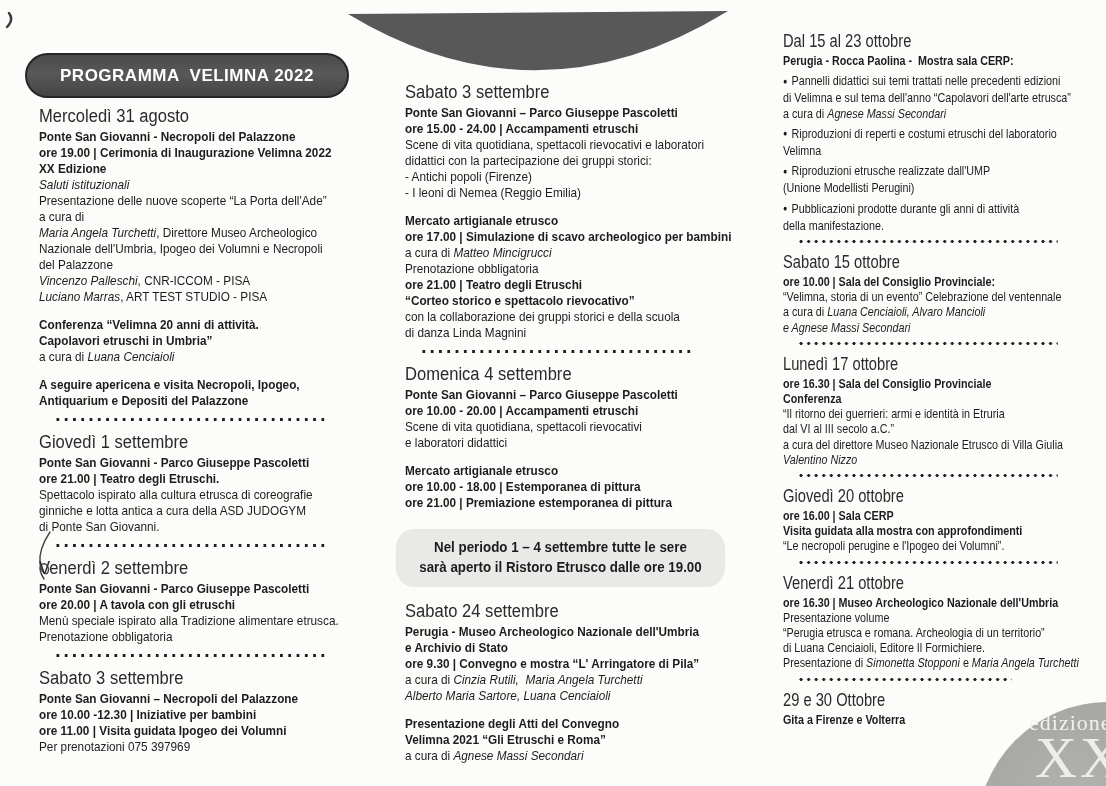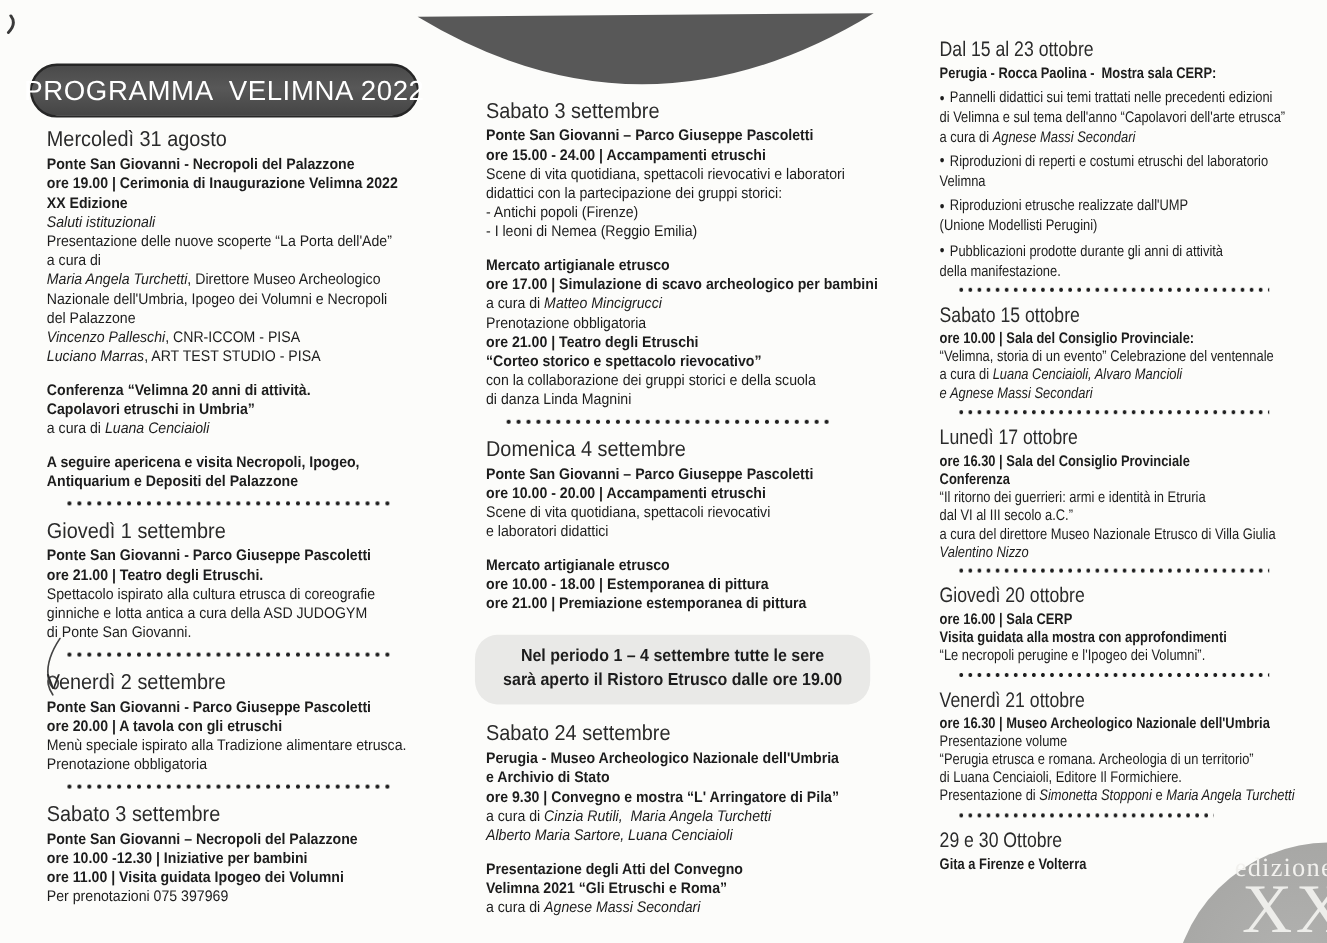--- a/index.html
+++ b/index.html
@@ -10,21 +10,21 @@
   
   .top-ellipse{position:absolute; left:0; top:0; pointer-events:none;}
   
   .title-pill{
     position:absolute; left:25px; top:53px; width:320px; height:41px;
     background:linear-gradient(180deg,#4a4a4a,#585858 45%,#454545);
     border:2px solid #262626; border-radius:24px;
     display:flex; align-items:center; justify-content:center;
   }
   .title-pill span{
-    color:#fff; font-size:23px; font-weight:400; letter-spacing:0.5px; white-space:pre;
+    color:#fff; font-size:17px; font-weight:700; letter-spacing:0.5px; white-space:pre;
   }
   
   .col{position:absolute; transform-origin:0 0;}
   .col-a{left:39px;  top:106px; width:330px; transform:scaleX(0.92);}
   .col-b{left:405px; top:82px;  width:390px; transform:scaleX(0.92);}
   .col-c{left:783px; top:31px;  width:390px; transform:scaleX(0.84);}
   .date{font-size:18px; line-height:20px; margin:10px 0 3px; color:#2a2a2a; white-space:pre;}
   .col-c .date{margin:8px 0 2px; font-size:17.5px;}
   .col .date:first-child{margin-top:0;}
   .line{font-size:12.8px; line-height:16px; white-space:pre;}

